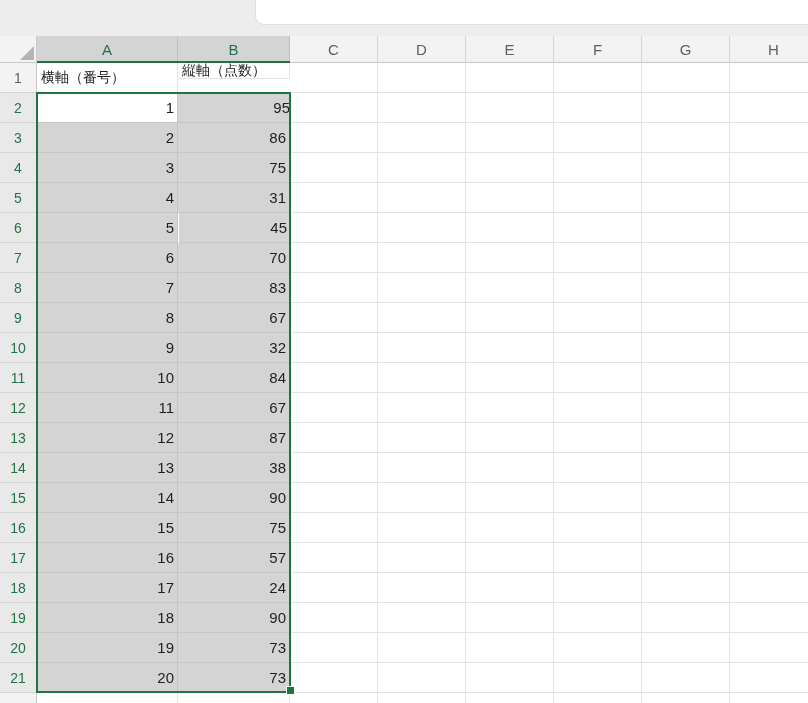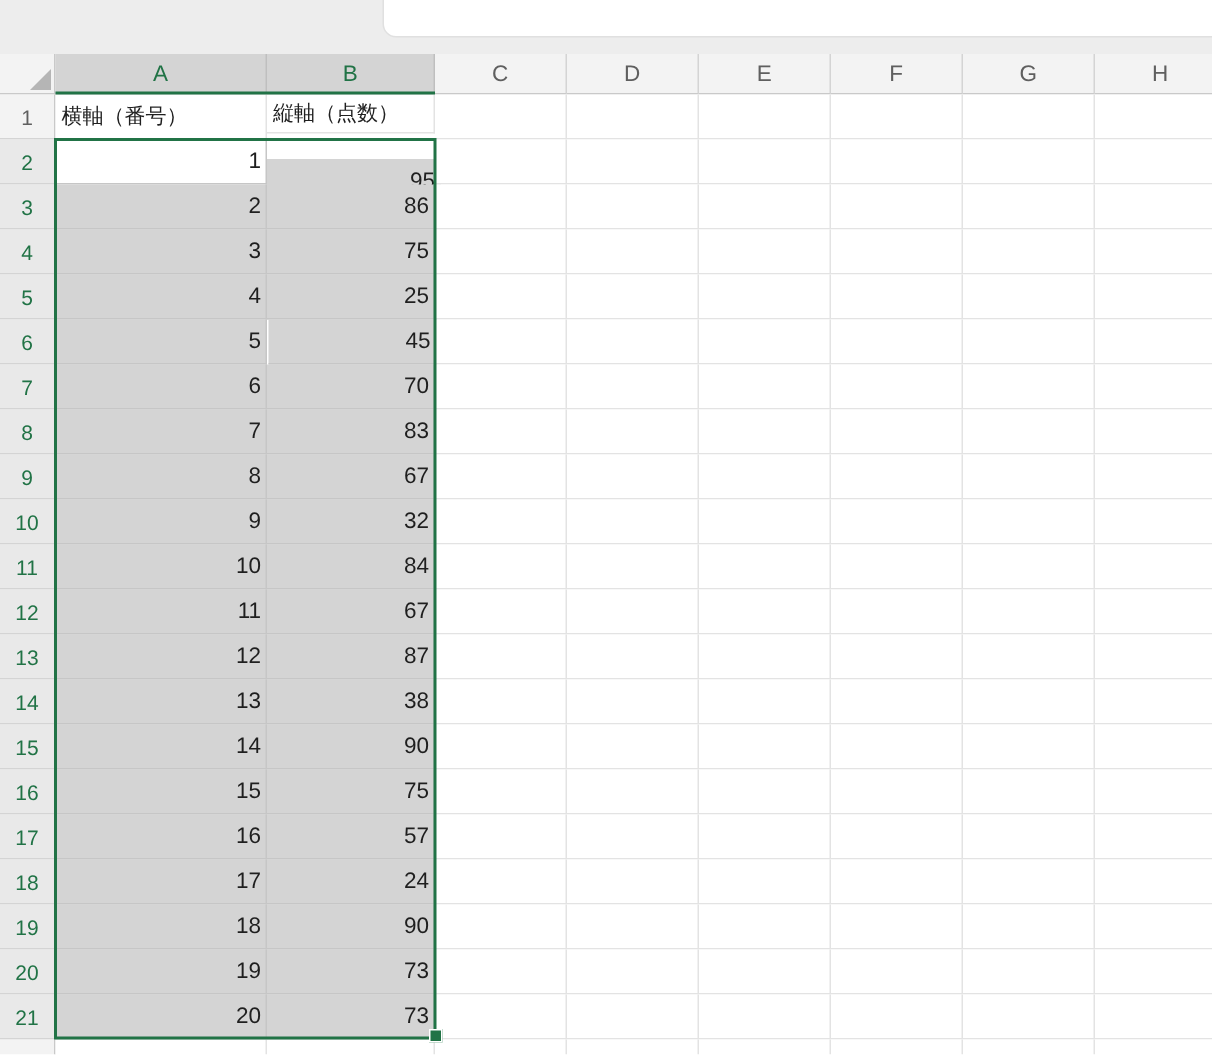--- a/index.html
+++ b/index.html
@@ -74,29 +74,29 @@
       <div class="rowhdr sel" style="left: 0px; top: 453px; width: 37px; height: 30px;">14</div>
       <div class="rowhdr sel" style="left: 0px; top: 483px; width: 37px; height: 30px;">15</div>
       <div class="rowhdr sel" style="left: 0px; top: 513px; width: 37px; height: 30px;">16</div>
       <div class="rowhdr sel" style="left: 0px; top: 543px; width: 37px; height: 30px;">17</div>
       <div class="rowhdr sel" style="left: 0px; top: 573px; width: 37px; height: 30px;">18</div>
       <div class="rowhdr sel" style="left: 0px; top: 603px; width: 37px; height: 30px;">19</div>
       <div class="rowhdr sel" style="left: 0px; top: 633px; width: 37px; height: 30px;">20</div>
       <div class="rowhdr sel" style="left: 0px; top: 663px; width: 37px; height: 30px;">21</div>
       <div class="rowhdr" style="left: 0px; top: 693px; width: 37px; height: 30px;">22</div>
       <div class="cell txt" style="left: 37px; top: 63px; width: 141px; height: 30px;">横軸（番号）</div>
-      <div class="cell txt" style="left: 178px; top: 63px; width: 112px; height: 26px;">縦軸（点数）</div>
+      <div class="cell txt" style="left: 178px; top: 63px; width: 112px; height: 16px;">縦軸（点数）</div>
       <div class="cell" style="left: 290px; top: 63px; width: 88px; height: 30px;"></div>
       <div class="cell" style="left: 378px; top: 63px; width: 88px; height: 30px;"></div>
       <div class="cell" style="left: 466px; top: 63px; width: 88px; height: 30px;"></div>
       <div class="cell" style="left: 554px; top: 63px; width: 88px; height: 30px;"></div>
       <div class="cell" style="left: 642px; top: 63px; width: 88px; height: 30px;"></div>
       <div class="cell" style="left: 730px; top: 63px; width: 88px; height: 30px;"></div>
       <div class="cell num sel active" style="left: 37px; top: 93px; width: 141px; height: 30px;">1</div>
-      <div class="cell num sel" style="left: 178px; top: 93px; width: 116px; height: 30px; margin-top: 13px;">95</div>
+      <div class="cell num sel" style="left: 178px; top: 93px; width: 116px; height: 30px;">95</div>
       <div class="cell" style="left: 290px; top: 93px; width: 88px; height: 30px;"></div>
       <div class="cell" style="left: 378px; top: 93px; width: 88px; height: 30px;"></div>
       <div class="cell" style="left: 466px; top: 93px; width: 88px; height: 30px;"></div>
       <div class="cell" style="left: 554px; top: 93px; width: 88px; height: 30px;"></div>
       <div class="cell" style="left: 642px; top: 93px; width: 88px; height: 30px;"></div>
       <div class="cell" style="left: 730px; top: 93px; width: 88px; height: 30px;"></div>
       <div class="cell num sel" style="left: 37px; top: 123px; width: 141px; height: 30px;">2</div>
       <div class="cell num sel" style="left: 178px; top: 123px; width: 112px; height: 30px;">86</div>
       <div class="cell" style="left: 290px; top: 123px; width: 88px; height: 30px;"></div>
       <div class="cell" style="left: 378px; top: 123px; width: 88px; height: 30px;"></div>
@@ -106,21 +106,21 @@
       <div class="cell" style="left: 730px; top: 123px; width: 88px; height: 30px;"></div>
       <div class="cell num sel" style="left: 37px; top: 153px; width: 141px; height: 30px;">3</div>
       <div class="cell num sel" style="left: 178px; top: 153px; width: 112px; height: 30px;">75</div>
       <div class="cell" style="left: 290px; top: 153px; width: 88px; height: 30px;"></div>
       <div class="cell" style="left: 378px; top: 153px; width: 88px; height: 30px;"></div>
       <div class="cell" style="left: 466px; top: 153px; width: 88px; height: 30px;"></div>
       <div class="cell" style="left: 554px; top: 153px; width: 88px; height: 30px;"></div>
       <div class="cell" style="left: 642px; top: 153px; width: 88px; height: 30px;"></div>
       <div class="cell" style="left: 730px; top: 153px; width: 88px; height: 30px;"></div>
       <div class="cell num sel" style="left: 37px; top: 183px; width: 141px; height: 30px;">4</div>
-      <div class="cell num sel" style="left: 178px; top: 183px; width: 112px; height: 30px;">25</div>
+      <div class="cell num sel" style="left: 178px; top: 183px; width: 112px; height: 30px;">31</div>
       <div class="cell" style="left: 290px; top: 183px; width: 88px; height: 30px;"></div>
       <div class="cell" style="left: 378px; top: 183px; width: 88px; height: 30px;"></div>
       <div class="cell" style="left: 466px; top: 183px; width: 88px; height: 30px;"></div>
       <div class="cell" style="left: 554px; top: 183px; width: 88px; height: 30px;"></div>
       <div class="cell" style="left: 642px; top: 183px; width: 88px; height: 30px;"></div>
       <div class="cell" style="left: 730px; top: 183px; width: 88px; height: 30px;"></div>
       <div class="cell num sel" style="left: 37px; top: 213px; width: 141px; height: 30px;">5</div>
       <div class="cell num sel" style="left: 179px; top: 213px; width: 112px; height: 30px;">45</div>
       <div class="cell" style="left: 290px; top: 213px; width: 88px; height: 30px;"></div>
       <div class="cell" style="left: 378px; top: 213px; width: 88px; height: 30px;"></div>

